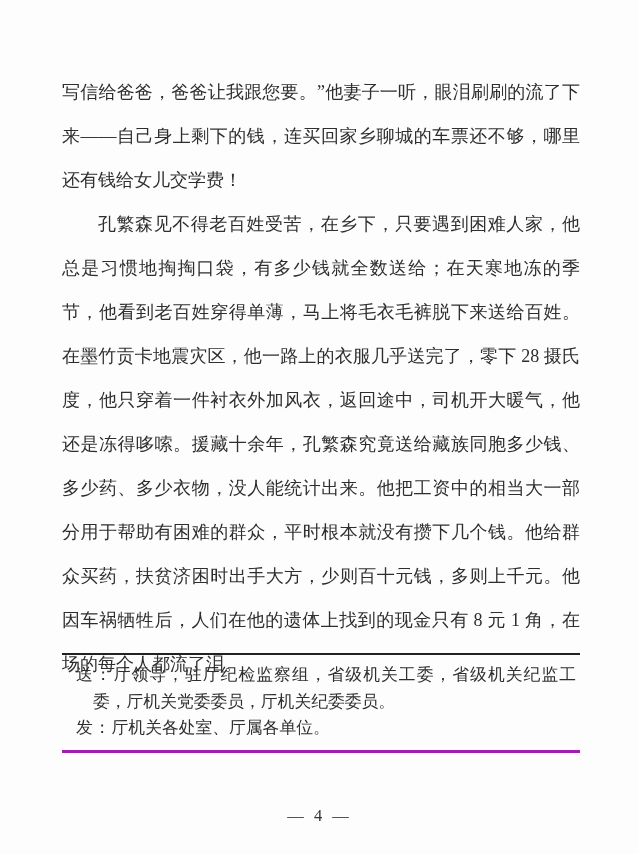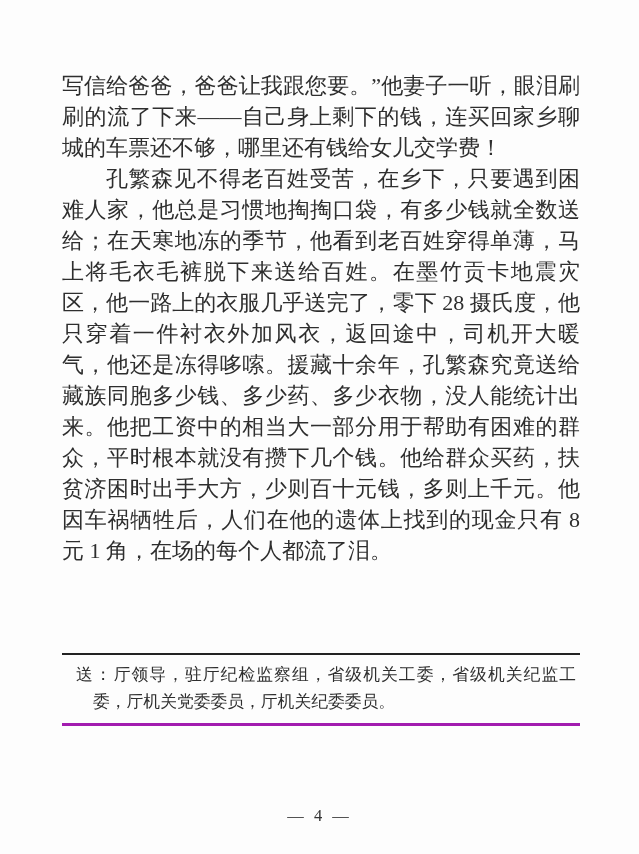--- a/index.html
+++ b/index.html
@@ -17,22 +17,22 @@
   }
 
   
   .content {
     position: absolute;
     left: 62px;
     top: 70px;
     width: 518px;
   }
   .para {
-    font-size: 22px;
-    line-height: 31px;
+    font-size: 18px;
+    line-height: 44px;
     text-align: justify;
     text-justify: inter-ideograph;
     color: #2e2e2e;
   }
   .para.indent { text-indent: 2em; }
 
   
   .dist-block {
     position: absolute;
     left: 62px;
@@ -70,17 +70,18 @@
 
 <div class="page">
 
   <div class="content">
     <p class="para">写信给爸爸，爸爸让我跟您要。”他妻子一听，眼泪刷刷的流了下来——自己身上剩下的钱，连买回家乡聊城的车票还不够，哪里还有钱给女儿交学费！</p>
     <p class="para indent">孔繁森见不得老百姓受苦，在乡下，只要遇到困难人家，他总是习惯地掏掏口袋，有多少钱就全数送给；在天寒地冻的季节，他看到老百姓穿得单薄，马上将毛衣毛裤脱下来送给百姓。在墨竹贡卡地震灾区，他一路上的衣服几乎送完了，零下 28 摄氏度，他只穿着一件衬衣外加风衣，返回途中，司机开大暖气，他还是冻得哆嗦。援藏十余年，孔繁森究竟送给藏族同胞多少钱、多少药、多少衣物，没人能统计出来。他把工资中的相当大一部分用于帮助有困难的群众，平时根本就没有攒下几个钱。他给群众买药，扶贫济困时出手大方，少则百十元钱，多则上千元。他因车祸牺牲后，人们在他的遗体上找到的现金只有 8 元 1 角，在场的每个人都流了泪。</p>
   </div>
 
   <div class="dist-block">
     <div class="dist-entry"><span class="dist-label">送：</span><span>厅领导，驻厅纪检监察组，省级机关工委，省级机关纪监工委，厅机关党委委员，厅机关纪委委员。</span></div>
+    <div class="dist-entry"><span class="dist-label">发：</span><span>厅机关各处室、厅属各单位。</span></div>
   </div>
 
   <div class="page-number">— 4 —</div>
 
 </div>
 
 </body></html>

